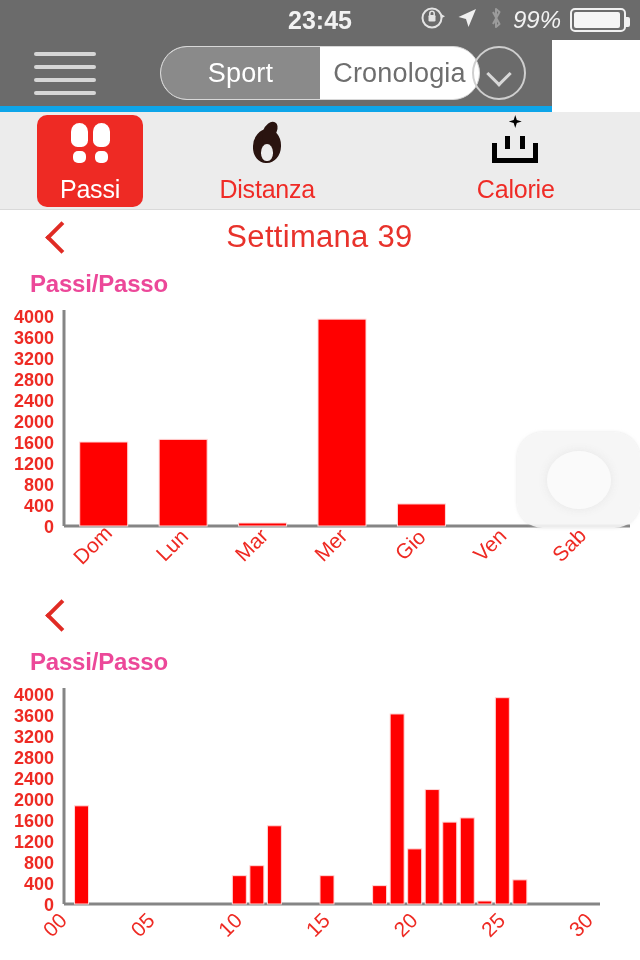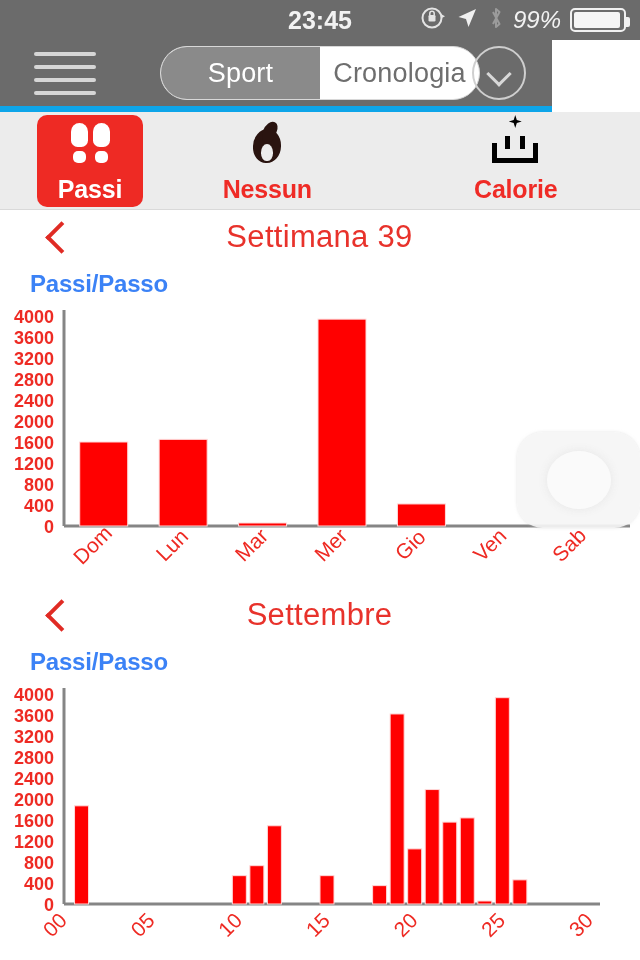--- a/index.html
+++ b/index.html
@@ -73,21 +73,21 @@
     transform:rotate(45deg);
   }
 
   
   .tabbar {
     height:98px; width:640px; background:#ececec;
     display:flex; align-items:center; border-bottom:1px solid #d9d9d9;
   }
   .tab {
     flex:1; height:90px; display:flex; flex-direction:column;
-    align-items:center; justify-content:center; gap:12px;font-weight:bold;
+    align-items:center; justify-content:center; gap:12px;
   }
   .tab .tlabel { font-size:25px; color:#ef2b26; letter-spacing:-0.2px; }
   .tab.active {
     background:#ee2a24; border-radius:10px; max-width:106px;
     margin-left:37px; margin-right:auto; height:92px;
   }
   .tab.active .tlabel { color:#ffffff; }
   .ticon { height:46px; display:flex; align-items:flex-end; justify-content:center; }
 
   
@@ -162,21 +162,21 @@
     content:""; position:absolute; left:6px; top:6px;
     width:19px; height:19px;
     border-left:4px solid #e02b24; border-bottom:4px solid #e02b24;
     transform:rotate(45deg);
   }
   .chart-title {
     position:absolute; left:0; right:1px; text-align:center;
     font-size:31px; color:#e8322b; letter-spacing:0.3px;
   }
   .ylabel {
-    font-size:24px; font-weight:bold; color:#3b82f6;
+    font-size:24px; font-weight:bold; color:#ec4899;
     margin-left:30px; margin-top:6px; letter-spacing:-0.2px;
   }
   .plot-wrap { position:relative; width:640px; }
   .plot-wrap svg { display:block; }
 
   
   .assistive {
     position:absolute; left:517px; top:432px;
     width:123px; height:96px; border-radius:26px;
     background:rgba(245,245,245,0.92);
@@ -257,21 +257,21 @@
   </div>
 
   <div class="tab">
     <div class="ticon">
       <div class="flame">
         <span class="outer"></span>
           <span class="tip"></span>
           <span class="inner"></span>
       </div>
     </div>
-    <div class="tlabel">Nessun</div>
+    <div class="tlabel">Distanza</div>
   </div>
 
 
   <div class="tab">
     <div class="ticon">
       <div class="ruler">
         <span class="spark"></span>
           <span class="t1"></span>
           <span class="t2"></span>
           <span class="base"></span>
@@ -314,21 +314,20 @@
         <text x="415.42857142857144" y="252" text-anchor="middle" font-family="&quot;Liberation Sans&quot;, sans-serif" font-size="21" fill="#ee2a23" transform="rotate(-45 415.42857142857144 252)">Gio</text>
         <text x="494.8571428571429" y="252" text-anchor="middle" font-family="&quot;Liberation Sans&quot;, sans-serif" font-size="21" fill="#ee2a23" transform="rotate(-45 494.8571428571429 252)">Ven</text>
         <text x="574.2857142857143" y="252" text-anchor="middle" font-family="&quot;Liberation Sans&quot;, sans-serif" font-size="21" fill="#ee2a23" transform="rotate(-45 574.2857142857143 252)">Sab</text>
       </svg>
   </div>
 </div>
 
 <div class="chart-section">
   <div class="chart-head">
     <div class="backchev"></div>
-    <div class="chart-title">Settembre</div>
   </div>
   <div class="ylabel">Passi/Passo</div>
   <div class="plot-wrap">
     <svg id="month-svg" width="640" height="290" viewBox="0 0 640 290">
         <text x="54" y="235" text-anchor="end" font-family="&quot;Liberation Sans&quot;, sans-serif" font-size="18" font-weight="bold" fill="#ee2a23">0</text>
         <text x="54" y="214" text-anchor="end" font-family="&quot;Liberation Sans&quot;, sans-serif" font-size="18" font-weight="bold" fill="#ee2a23">400</text>
         <text x="54" y="193" text-anchor="end" font-family="&quot;Liberation Sans&quot;, sans-serif" font-size="18" font-weight="bold" fill="#ee2a23">800</text>
         <text x="54" y="172" text-anchor="end" font-family="&quot;Liberation Sans&quot;, sans-serif" font-size="18" font-weight="bold" fill="#ee2a23">1200</text>
         <text x="54" y="151" text-anchor="end" font-family="&quot;Liberation Sans&quot;, sans-serif" font-size="18" font-weight="bold" fill="#ee2a23">1600</text>
         <text x="54" y="130" text-anchor="end" font-family="&quot;Liberation Sans&quot;, sans-serif" font-size="18" font-weight="bold" fill="#ee2a23">2000</text>

